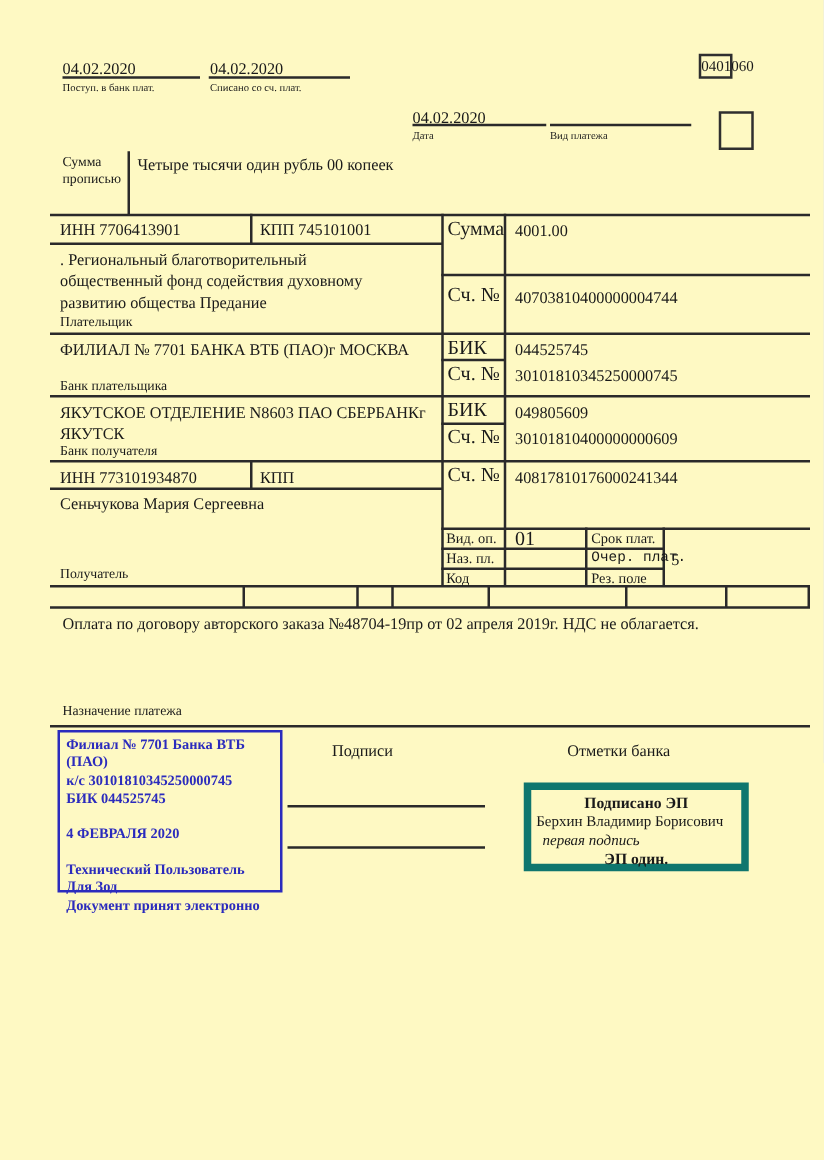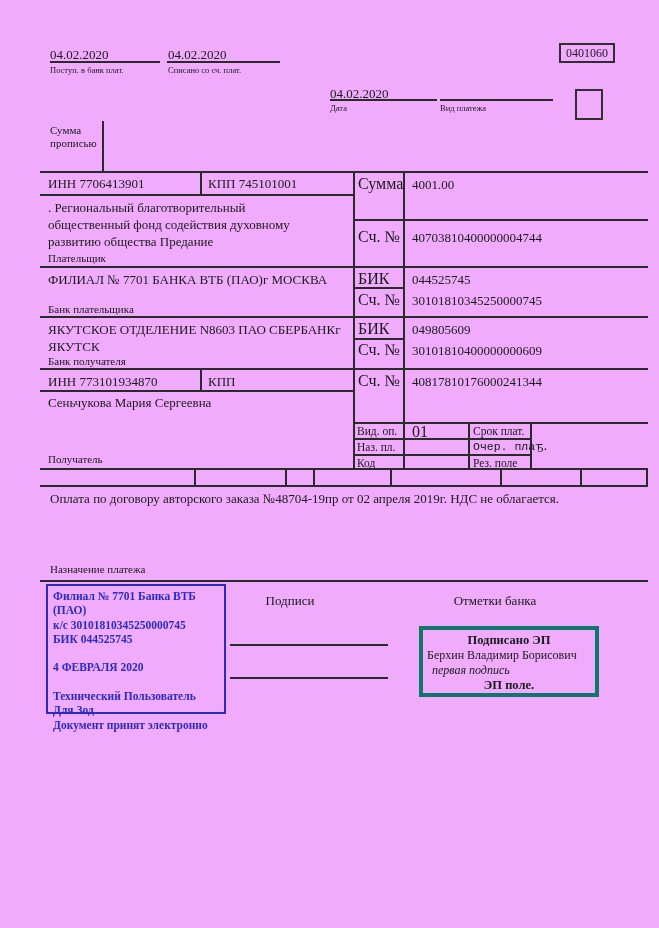--- a/index.html
+++ b/index.html
@@ -1,20 +1,20 @@
 <!DOCTYPE html>
 <html><head>
 <meta charset="utf-8">
 <style>
   html,body{margin:0;padding:0;background:#e8e8e8;}
   .page{
     position:relative;
     width:659px;height:928px;
     margin:0 auto;
-    background:#f0abfc;
+    background:#fef9c3;
     font-family:"Liberation Serif", serif;
     color:#1a1a1a;
     overflow:hidden;
   }
   .abs{position:absolute;white-space:nowrap;}
   .wrap{white-space:normal;}
   .ln{position:absolute;background:#2a2a2a;}
   .t13{font-size:13px;line-height:17px;}
   .t12{font-size:16px;line-height:15px;}
   .t115{font-size:11.5px;line-height:14px;}
@@ -25,50 +25,51 @@
   .i{font-style:italic;}
   .ctr{text-align:center;}
   .box{position:absolute;border:2px solid #2f2f2f;box-sizing:border-box;}
   .bluebox{
     position:absolute;border:2px solid #2b2bbd;box-sizing:border-box;
     color:#2b2bbd;font-weight:bold;font-size:11.5px;line-height:14.3px;
     padding:3px 5px;white-space:normal;
   }
   .blueline{min-height:14.3px;}
   .stampbox{
-    position:absolute;border:4px solid #0f766e;box-sizing:border-box;
+    position:absolute;border:6px solid #0f766e;box-sizing:border-box;
     padding:3px 4px;font-size:12px;line-height:15px;
   }
 </style>
 </head>
 <body>
 
 <div class="page">
 
   <div class="abs t13" style="left:50px;top:46px;">04.02.2020</div>
   <div class="ln" style="left:50px;top:61px;width:110px;height:1.5px;"></div>
   <div class="abs t85" style="left:50px;top:65px;">Поступ. в банк плат.</div>
 
   <div class="abs t13" style="left:168px;top:46px;">04.02.2020</div>
   <div class="ln" style="left:167px;top:61px;width:113px;height:1.5px;"></div>
   <div class="abs t85" style="left:168px;top:65px;">Списано со сч. плат.</div>
 
-  <div class="box ctr" style="left:559px;top:43px;width:56px;height:20px;font-size:12px;line-height:16px;">
+  <div class="box ctr" style="left:559px;top:43px;width:27px;height:20px;font-size:12px;line-height:16px;">
     <span>0401060</span>
   </div>
 
   <div class="abs t13" style="left:330px;top:85px;">04.02.2020</div>
   <div class="ln" style="left:330px;top:99px;width:107px;height:1.5px;"></div>
   <div class="abs t85" style="left:330px;top:103px;">Дата</div>
   <div class="ln" style="left:440px;top:99px;width:113px;height:1.5px;"></div>
   <div class="abs t85" style="left:440px;top:103px;">Вид платежа</div>
   <div class="box" style="left:575px;top:89px;width:28px;height:31px;"></div>
 
   <div class="abs t11 wrap" style="left:50px;top:124px;width:52px;">Сумма прописью</div>
   <div class="ln" style="left:102px;top:121px;width:1.5px;height:51px;"></div>
+  <div class="abs t13" style="left:110px;top:123px;">Четыре тысячи один рубль 00 копеек</div>
 
   <div class="ln" style="left:40px;top:171px;width:608px;height:2px;"></div>
   <div class="ln" style="left:40px;top:194px;width:314px;height:1.5px;"></div>
   <div class="ln" style="left:353px;top:219px;width:295px;height:1.5px;"></div>
   <div class="ln" style="left:40px;top:266px;width:608px;height:2px;"></div>
   <div class="ln" style="left:353px;top:287px;width:51px;height:1.5px;"></div>
   <div class="ln" style="left:40px;top:316px;width:608px;height:2px;"></div>
   <div class="ln" style="left:353px;top:338px;width:51px;height:1.5px;"></div>
   <div class="ln" style="left:40px;top:368px;width:608px;height:2px;"></div>
   <div class="ln" style="left:40px;top:390px;width:314px;height:1.5px;"></div>
@@ -149,16 +150,16 @@
     <div class="blueline">4 ФЕВРАЛЯ 2020</div>
     <div class="blueline"></div>
     <div class="blueline">Технический Пользователь Для Зод</div>
     <div class="blueline">Документ принят электронно</div>
   </div>
 
   <div class="stampbox" style="left:419px;top:626px;width:180px;height:71px;">
     <div class="b ctr" style="font-size:12.5px;">Подписано ЭП</div>
     <div>Берхин Владимир Борисович</div>
     <div class="i" style="margin-left:5px;">первая подпись</div>
-    <div class="b ctr" style="font-size:12.5px;">ЭП поле.</div>
+    <div class="b ctr" style="font-size:12.5px;">ЭП один.</div>
   </div>
 
 </div>
 
 </body></html>

